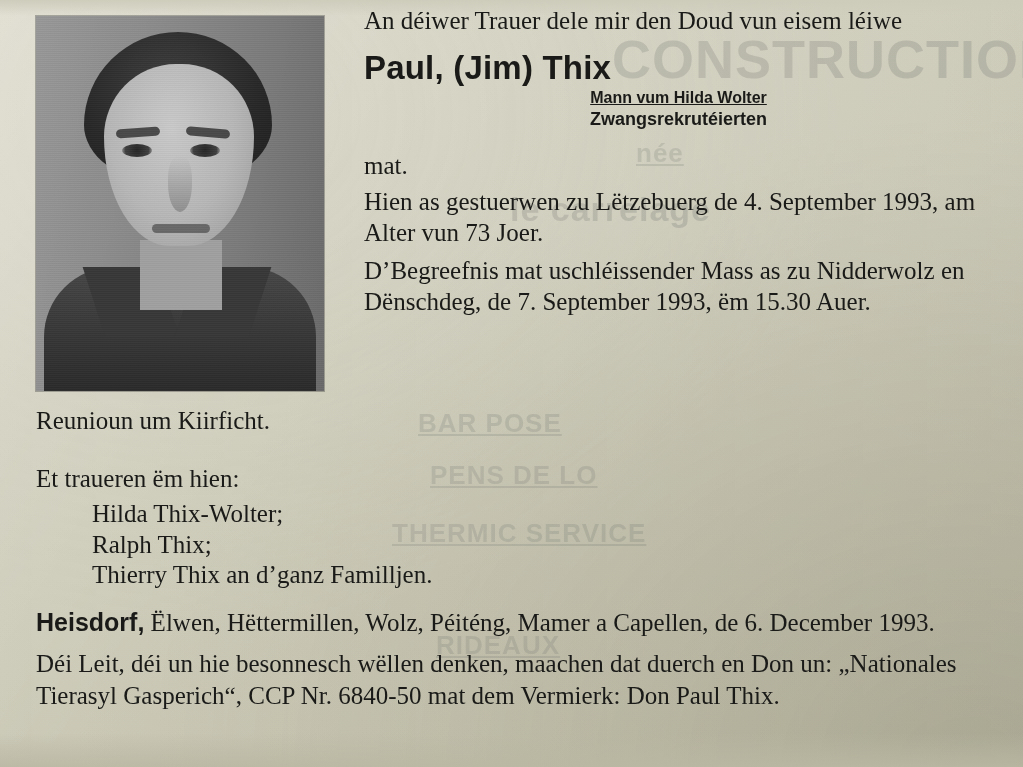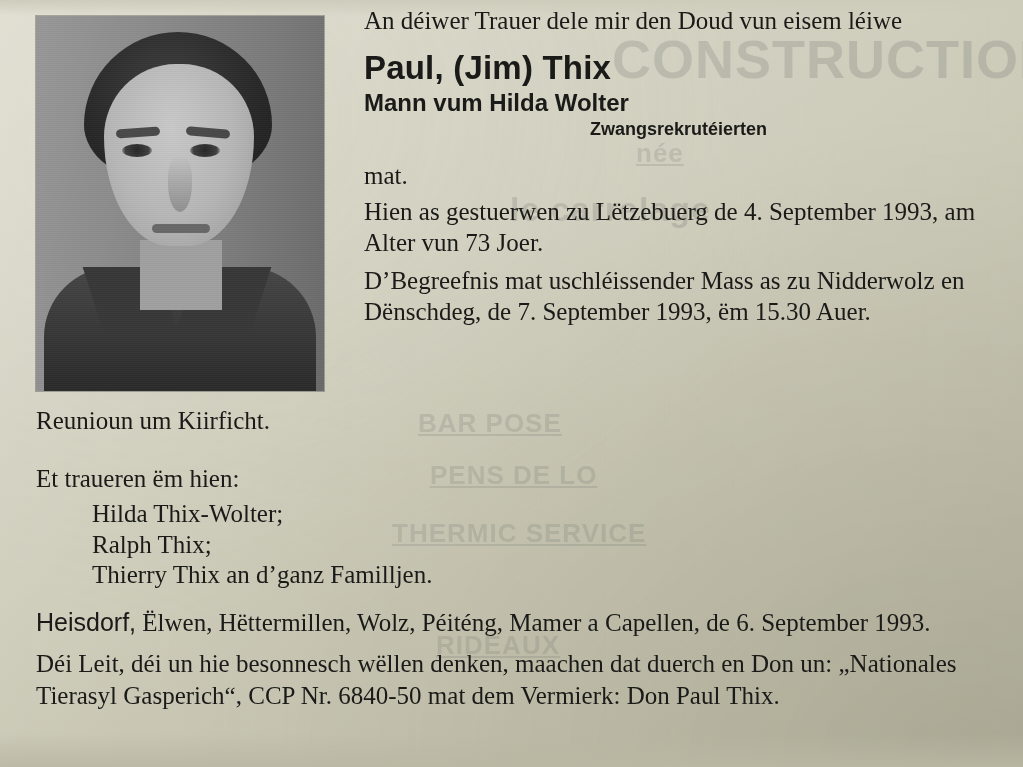--- a/index.html
+++ b/index.html
@@ -187,25 +187,26 @@
     margin: 0 0 12px 0;
   }
   .name {
     font-family: "Liberation Sans", sans-serif;
     font-weight: bold;
     font-size: 33px;
     letter-spacing: 0.2px;
     margin: 8px 0 2px 0;
   }
   .spouse {
-    text-align: left;
+    text-align: center;
     font-family: "Liberation Sans", sans-serif;
     font-weight: bold;
-    font-size: 24px;
+    font-size: 16px;
     margin: 2px 0 2px 0;
+    text-decoration: underline;
   }
   .status {
     text-align: center;
     font-family: "Liberation Sans", sans-serif;
     font-weight: bold;
     font-size: 18px;
     margin: 0 0 22px 0;
   }
   .mat {
     font-size: 25px;
@@ -234,21 +235,21 @@
     font-size: 25px;
     line-height: 1.22;
   }
   .places {
     font-size: 25px;
     line-height: 1.26;
     margin: 0 0 10px 0;
   }
   .places b {
     font-family: "Liberation Sans", sans-serif;
-    font-weight: normal;
+    font-weight: bold;
   }
   .donation {
     font-size: 25px;
     line-height: 1.26;
     margin: 0;
   }
 </style>
 </head>
 <body>
 
@@ -303,18 +304,18 @@
 
     <p class="reunion">Reunioun um Kiirficht.</p>
 
     <p class="mourn-intro">Et traueren ëm hien:</p>
     <ul class="mourn-list">
       <li>Hilda Thix-Wolter;</li>
       <li>Ralph Thix;</li>
       <li>Thierry Thix an d’ganz Familljen.</li>
     </ul>
 
-    <p class="places"><b>Heisdorf,</b><span> Ëlwen, Hëttermillen, Wolz, Péiténg, Mamer a Capellen, de 6. September 1993.</span></p>
+    <p class="places"><b>Heisdorf,</b><span> Ëlwen, Hëttermillen, Wolz, Péiténg, Mamer a Capellen, de 6. December 1993.</span></p>
 
     <p class="donation">Déi Leit, déi un hie besonnesch wëllen denken, maachen dat duerch en Don un: „Nationales Tierasyl Gasperich“, CCP Nr. 6840-50 mat dem Vermierk: Don Paul Thix.</p>
 
   </div>
 </div>
 
 </body></html>

